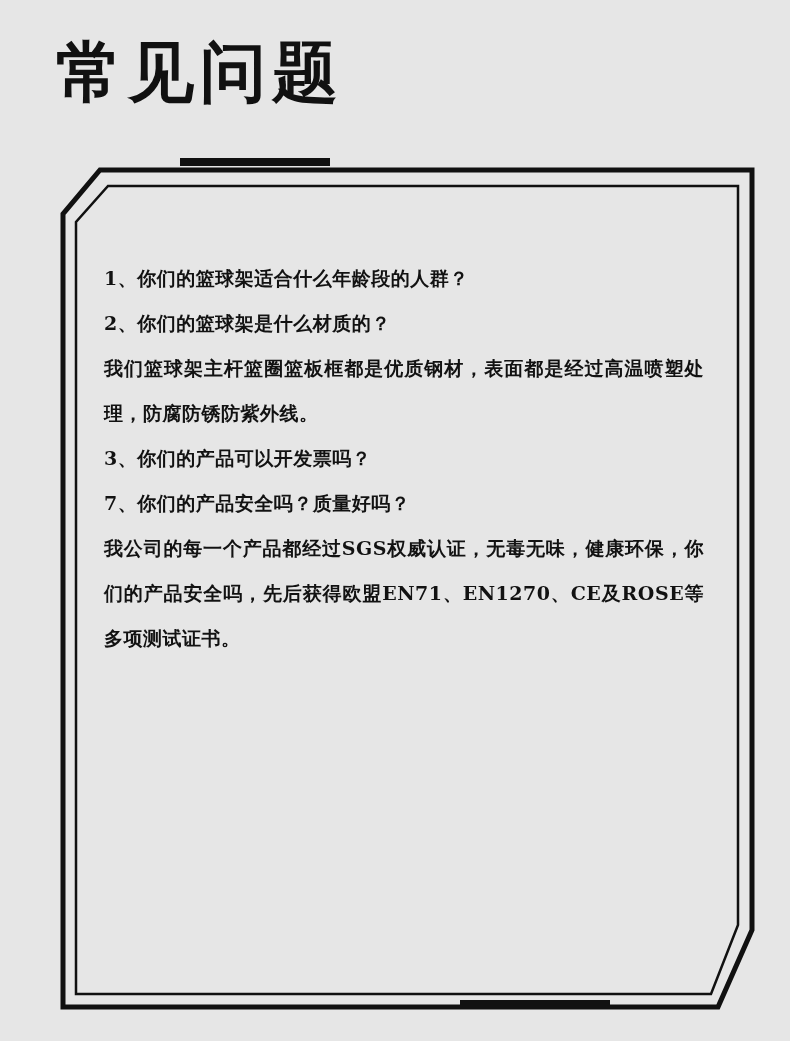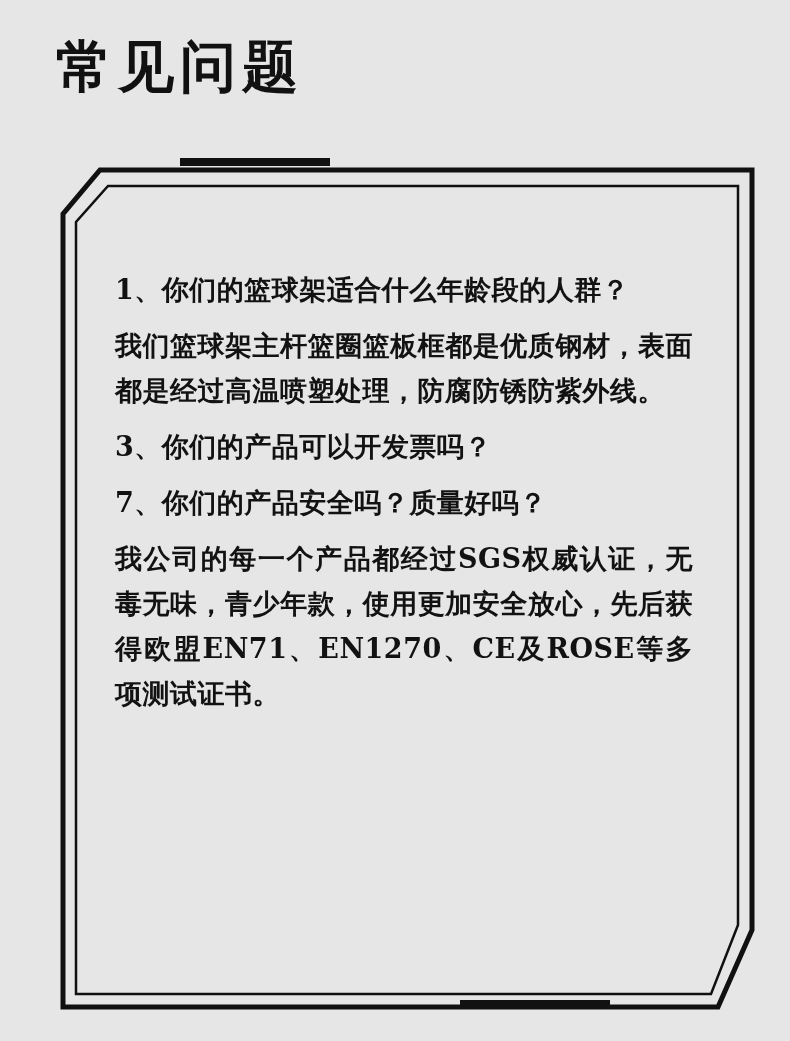--- a/index.html
+++ b/index.html
@@ -21,21 +21,21 @@
     height: 1041px;
     box-sizing: border-box;
   }
 
   
   .title {
     position: absolute;
     left: 56px;
     top: 36px;
     font-family: "DejaVu Serif", "Liberation Serif", serif;
-    font-size: 56px;
+    font-size: 66px;
     font-weight: 700;
     letter-spacing: 6px;
     color: #111;
     line-height: 1.1;
     white-space: nowrap;
   }
 
   
   .frame-svg {
     position: absolute;
@@ -53,25 +53,25 @@
     top: 256px;
     width: 600px;
   }
 
   .faq-item {
     margin: 0 0 0 0;
   }
 
   .q-line, .a-line {
     font-family: "DejaVu Serif", "Liberation Serif", serif;
-    font-size: 27px;
+    font-size: 19px;
     line-height: 45px;
     color: #121212;
     letter-spacing: 0.5px;
-    margin: 11px;
+    margin: 0;
     text-align: justify;
     text-justify: inter-character;
   }
 
   .q-line {
     font-weight: 700;
   }
 
   .a-line {
     font-weight: 700;
@@ -95,27 +95,28 @@
     <rect x="460" y="1000" width="150" height="8" fill="#111111"></rect>
   </svg>
 
   <div class="faq-body">
 
     <div class="faq-item">
       <p class="q-line">1、你们的篮球架适合什么年龄段的人群？</p>
     </div>
 
     <div class="faq-item">
+      <p class="q-line">2、你们的篮球架是什么材质的？</p>
       <p class="a-line">我们篮球架主杆篮圈篮板框都是优质钢材，表面都是经过高温喷塑处理，防腐防锈防紫外线。</p>
     </div>
 
     <div class="faq-item">
       <p class="q-line">3、你们的产品可以开发票吗？</p>
     </div>
 
     <div class="faq-item">
       <p class="q-line">7、你们的产品安全吗？质量好吗？</p>
-      <p class="a-line">我公司的每一个产品都经过SGS权威认证，无毒无味，青少年款，使用更加安全放心，先后获得欧盟EN71、EN1270、CE及ROSE等多项测试证书。</p>
+      <p class="a-line">我公司的每一个产品都经过SGS权威认证，无毒无味，健康环保，你们的产品安全吗，先后获得欧盟EN71、EN1270、CE及ROSE等多项测试证书。</p>
     </div>
 
   </div>
 
 </div>
 
 </body></html>

